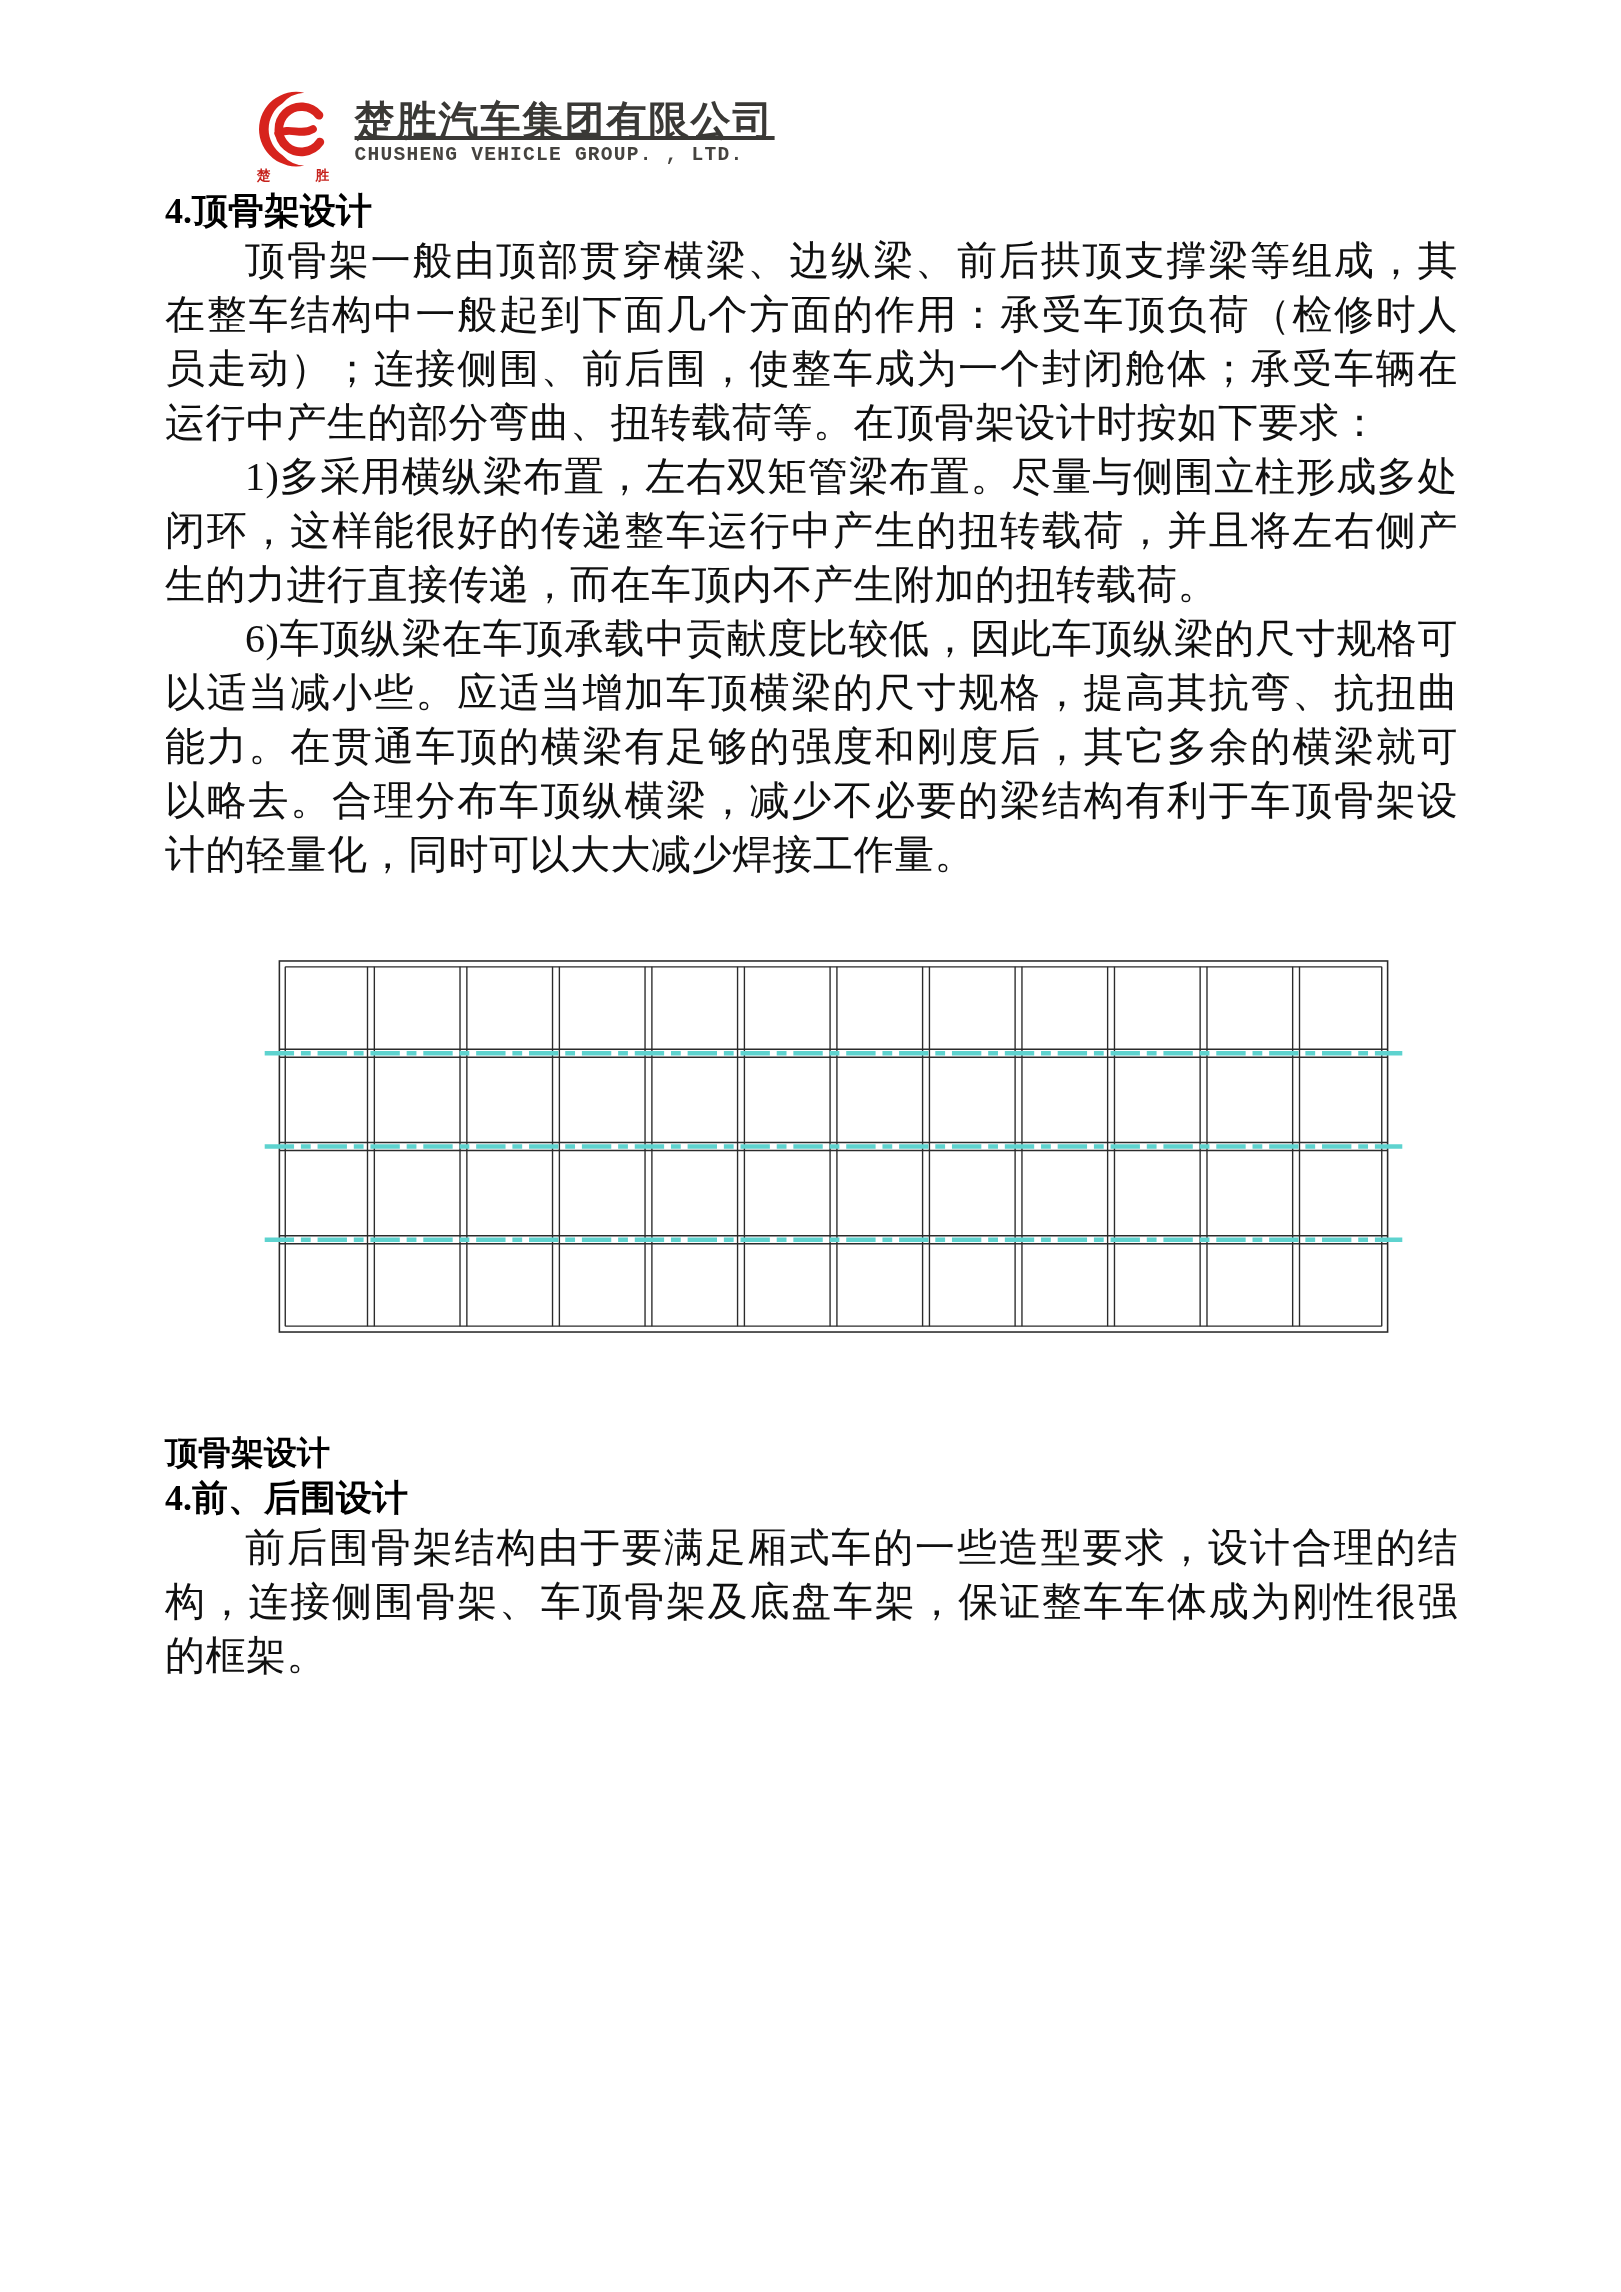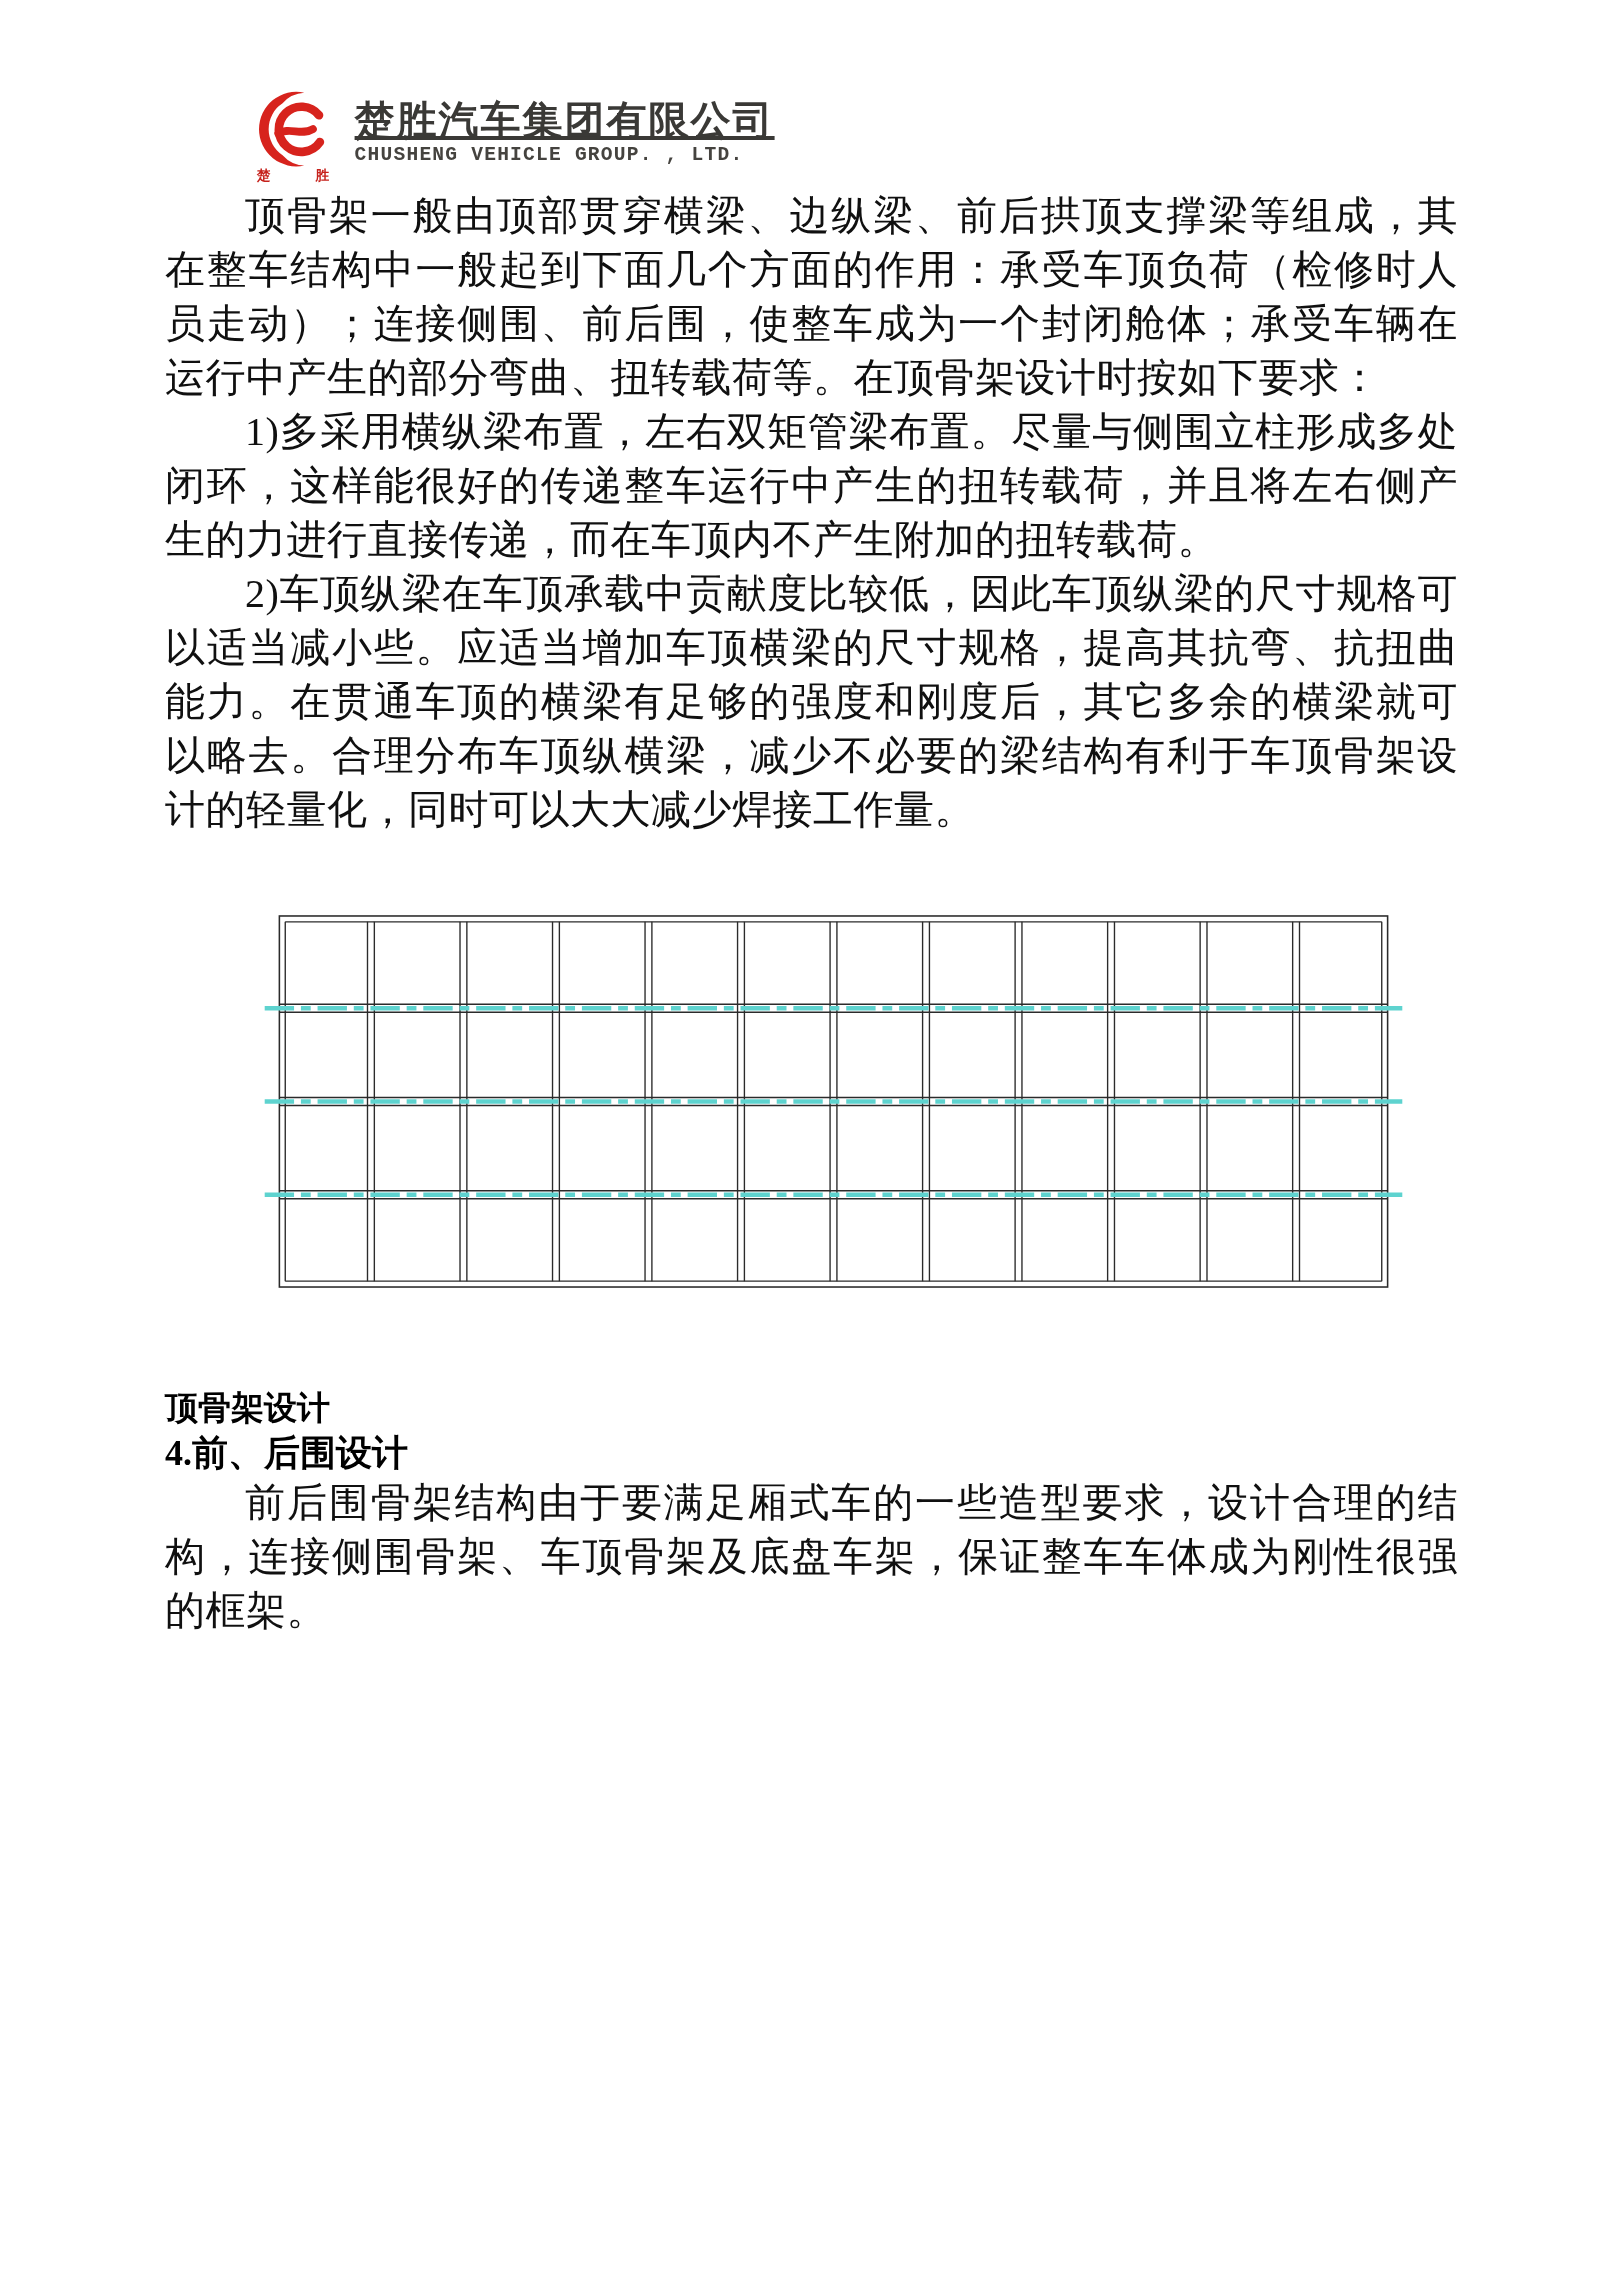--- a/index.html
+++ b/index.html
@@ -74,23 +74,24 @@
         <span>楚</span>
         <span>胜</span>
       </div>
     </div>
     <div class="logo-text">
       <div class="company-cn">楚胜汽车集团有限公司</div>
       <div class="company-en">CHUSHENG VEHICLE  GROUP. , LTD.</div>
     </div>
   </div>
 
+  <h2 class="sec-heading sec4-heading">4.顶骨架设计</h2>
   <p class="body-par">顶骨架一般由顶部贯穿横梁、边纵梁、前后拱顶支撑梁等组成，其在整车结构中一般起到下面几个方面的作用：承受车顶负荷（检修时人员走动）；连接侧围、前后围，使整车成为一个封闭舱体；承受车辆在运行中产生的部分弯曲、扭转载荷等。在顶骨架设计时按如下要求：</p>
   <p class="body-par">1)多采用横纵梁布置，左右双矩管梁布置。尽量与侧围立柱形成多处闭环，这样能很好的传递整车运行中产生的扭转载荷，并且将左右侧产生的力进行直接传递，而在车顶内不产生附加的扭转载荷。</p>
-  <p class="body-par">2)车顶纵梁在车顶承载中贡献度比较低，因此车顶纵梁的尺寸规格可以适当减小些。应适当增加车顶横梁的尺寸规格，提高其抗弯、抗扭曲能力。在贯通车顶的横梁有足够的强度和刚度后，其它多余的横梁就可以略去。合理分布车顶纵横梁，减少不必要的梁结构有利于车顶骨架设计的轻量化，同时可以大大减少焊接工作量。</p>
+  <p class="body-par">6)车顶纵梁在车顶承载中贡献度比较低，因此车顶纵梁的尺寸规格可以适当减小些。应适当增加车顶横梁的尺寸规格，提高其抗弯、抗扭曲能力。在贯通车顶的横梁有足够的强度和刚度后，其它多余的横梁就可以略去。合理分布车顶纵横梁，减少不必要的梁结构有利于车顶骨架设计的轻量化，同时可以大大减少焊接工作量。</p>
 
   <div class="frame-figure">
     <svg id="frame-svg" width="1139" height="373" viewBox="0 0 1162 381">
         <rect x="15" y="1" width="1132" height="379" fill="none" stroke="#2b2b2b" stroke-width="1.6"></rect>
         <line x1="21" y1="7" x2="1141" y2="7" stroke="#2b2b2b" stroke-width="1.4"></line>
         <line x1="21" y1="374" x2="1141" y2="374" stroke="#2b2b2b" stroke-width="1.4"></line>
         <line x1="21" y1="7" x2="21" y2="374" stroke="#2b2b2b" stroke-width="1.4"></line>
         <line x1="1141" y1="7" x2="1141" y2="374" stroke="#2b2b2b" stroke-width="1.4"></line>
         <line x1="105" y1="7" x2="105" y2="374" stroke="#2b2b2b" stroke-width="1.4"></line>
         <line x1="112" y1="7" x2="112" y2="374" stroke="#2b2b2b" stroke-width="1.4"></line>

